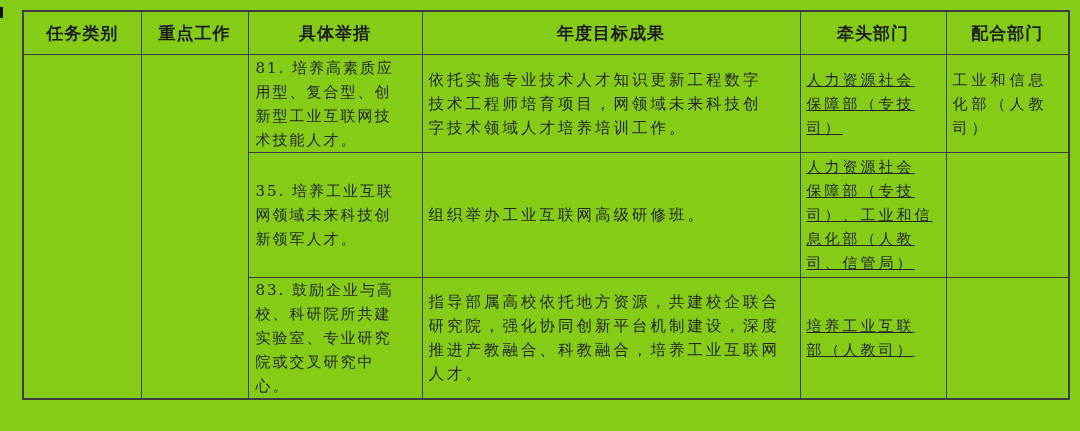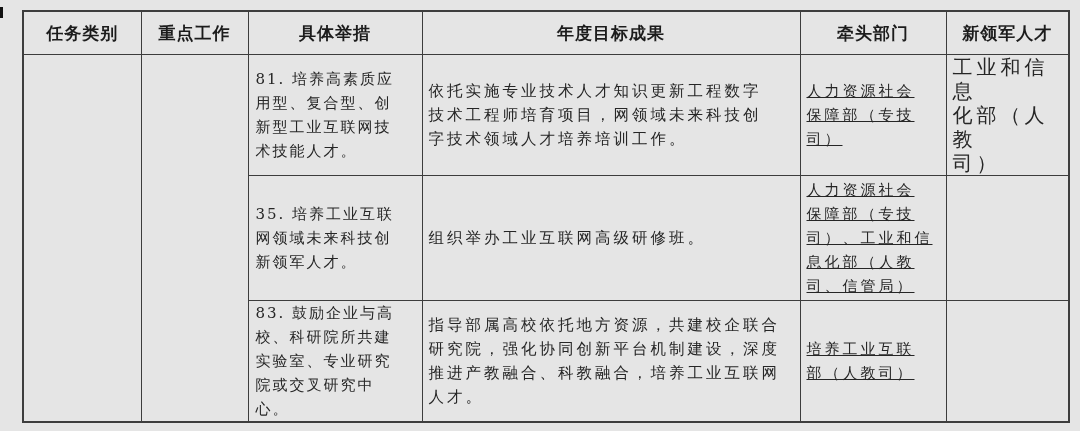--- a/index.html
+++ b/index.html
@@ -2,21 +2,21 @@
 <html><head>
 <meta charset="utf-8">
 <style>
   html, body { margin: 0; padding: 0; }
   body {
     width: 1080px; height: 431px;
     background: #ffffff;
     font-family: "DejaVu Serif", "Liberation Serif", serif;
     overflow: hidden;
   }
-  .page { position: relative; width: 1080px; height: 431px; background: #e5e5e5; }
+  .page { position: relative; width: 1080px; height: 431px; background: #84cc16; }
 
   .scan-artifact {
     position: absolute; left: 0; top: 7px; width: 3px; height: 11px;
     background: #111111;
   }
 
   table.doc-table {
     position: absolute; left: 22px; top: 10px;
     width: 1046px;
     border-collapse: collapse;
@@ -44,21 +44,21 @@
     line-height: 24px;
     text-align: left;
   }
   tr.row-81 { height: 98px; }
   tr.row-82 { height: 125px; }
   tr.row-83 { height: 121px; }
 
   td.cell-measure  { font-size: 15px;   letter-spacing: 2px; padding: 0 7px; }
   td.cell-target   { font-size: 15.5px; letter-spacing: 3px; padding: 0 4px 0 6px; }
   td.cell-lead     { font-size: 15px;   letter-spacing: 3px; padding: 0 6px; text-decoration: underline; }
-  td.cell-support  { font-size: 20px;   letter-spacing: 4px; padding: 0 6px; }
+  td.cell-support  { font-size: 15px;   letter-spacing: 4px; padding: 0 6px; }
   td.cell-empty    { padding: 0; }
 </style>
 </head>
 <body>
 
 <div class="page">
 
   <div class="scan-artifact"></div>
 
   <table class="doc-table">
@@ -70,21 +70,21 @@
       <col style="width:146px">
       <col style="width:123px">
     </colgroup>
     <tbody>
         <tr>
       <th>任务类别</th>
       <th>重点工作</th>
       <th>具体举措</th>
       <th>年度目标成果</th>
       <th>牵头部门</th>
-      <th>新领军人才</th>
+      <th>配合部门</th>
     </tr>
     <tr class="row-81">
       <td class="cell-empty" rowspan="3"></td>
       <td class="cell-empty" rowspan="3"></td>
       <td class="cell-measure">81. 培养高素质应
 用型、复合型、创
 新型工业互联网技
 术技能人才。</td>
       <td class="cell-target">依托实施专业技术人才知识更新工程数字
 技术工程师培育项目，网领域未来科技创

